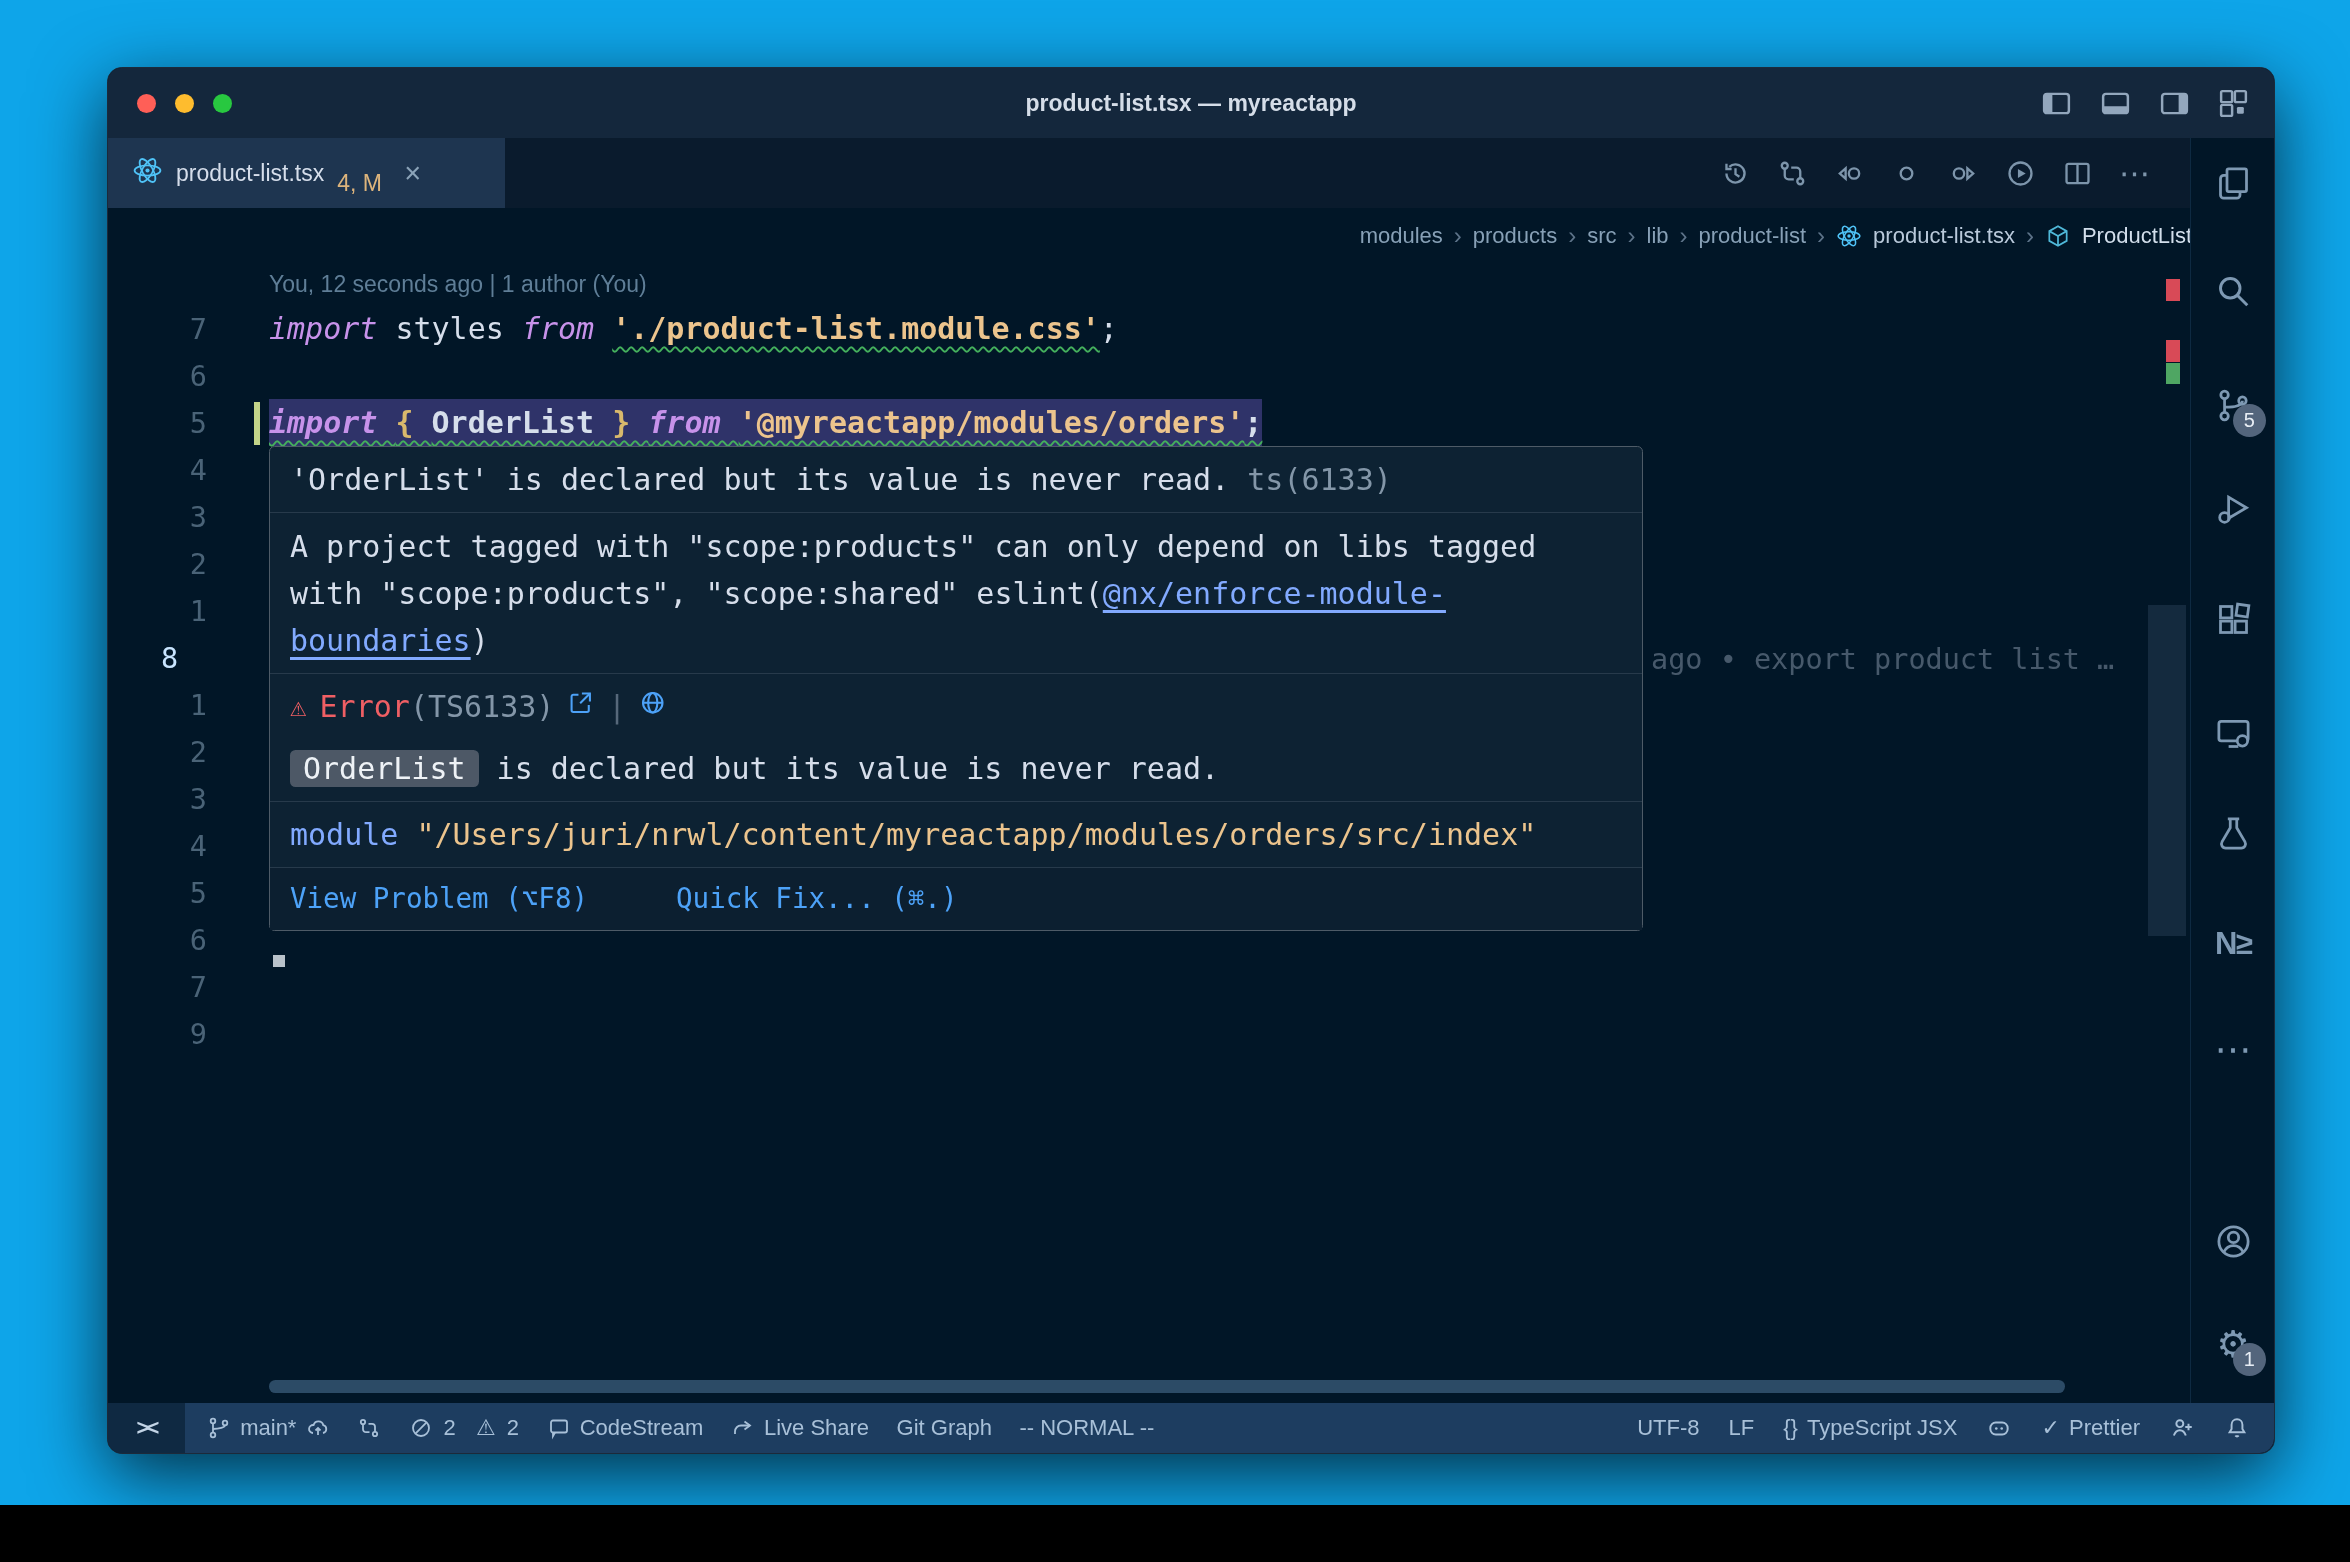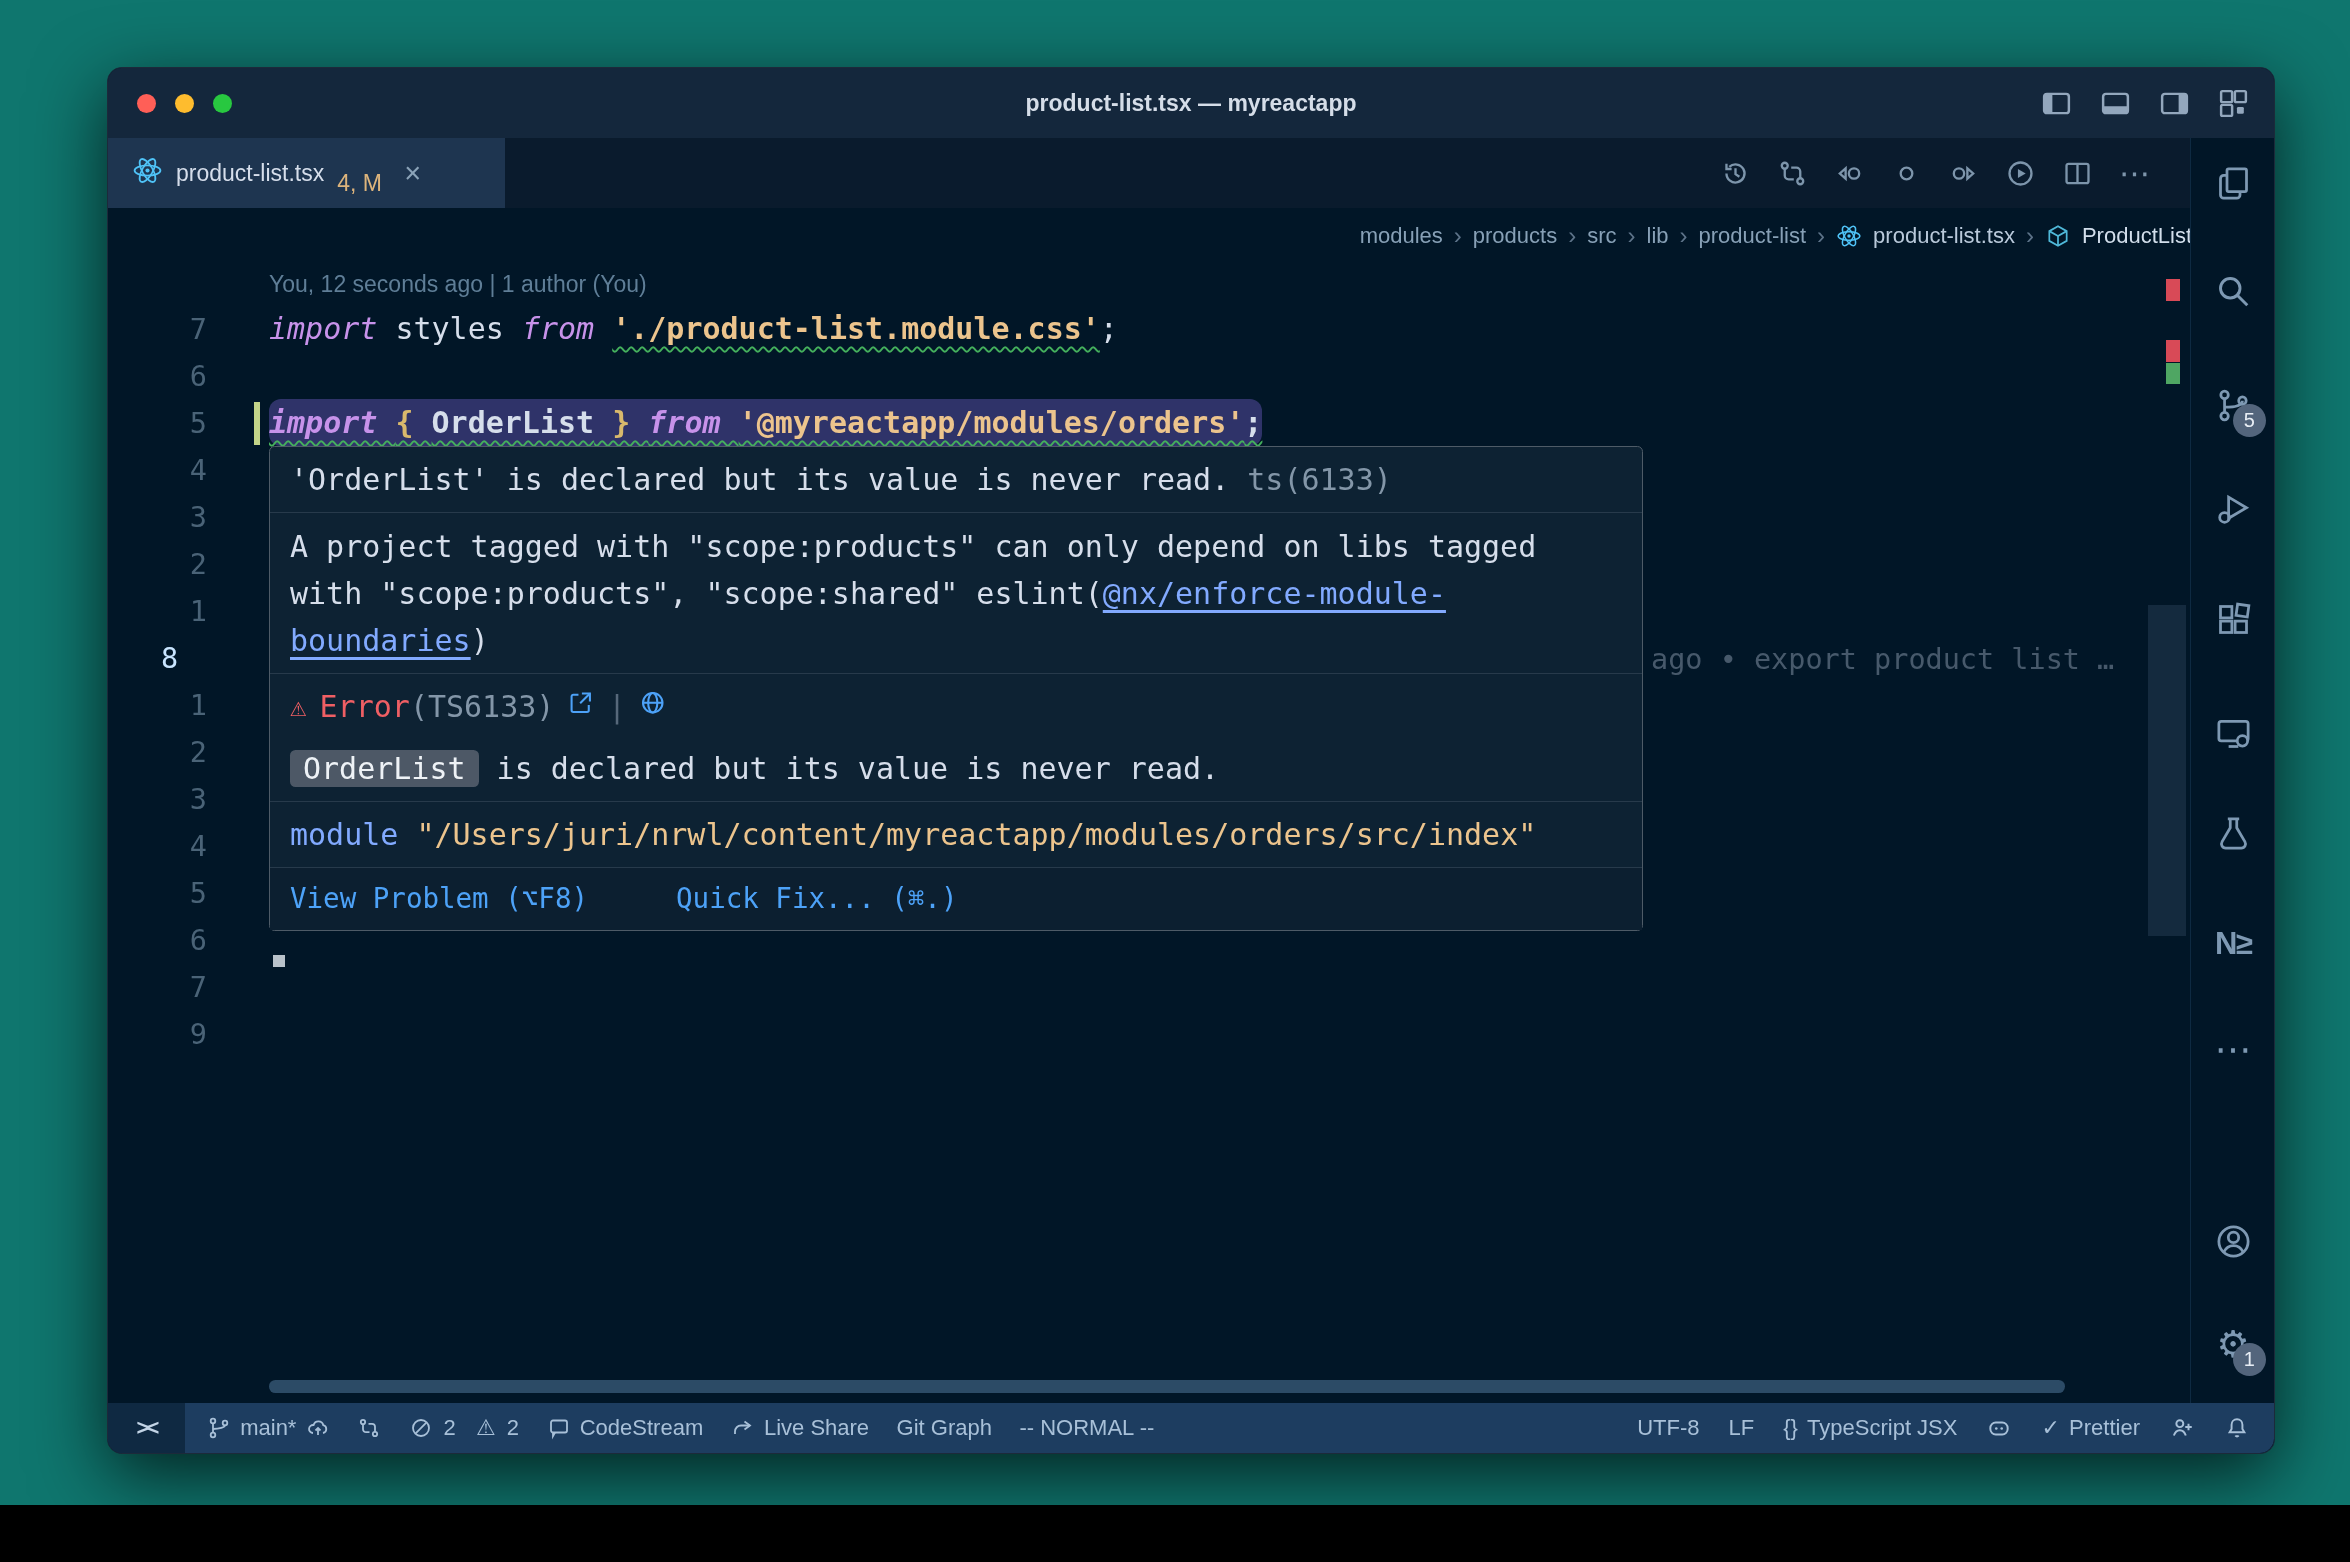--- a/index.html
+++ b/index.html
@@ -1,18 +1,18 @@
 <!DOCTYPE html>
 <html style="font-size:14.7px"><head>
 <meta charset="utf-8">
 <style>
   * { margin:0; padding:0; box-sizing:border-box; }
   body { width:2351px; height:1563px; background:#000; overflow:hidden;
          font-family:"Liberation Sans", sans-serif; }
-  .stage { position:relative; width:2351px; height:1505px; background:#0f766e; }
+  .stage { position:relative; width:2351px; height:1505px; background:#0ea5e9; }
 
   .window { position:absolute; left:107px; top:67px; width:2168px; height:1387px;
             background:#011627; border-radius:14.7px; overflow:hidden;
             box-shadow:0 22px 73px rgba(0,0,0,.7); border:0.9px solid #1c2a3a; }
 
   
   .titlebar { position:absolute; left:0; top:0; right:0; height:70px; background:#14273c;
               display:flex; align-items:center; }
   .traffic { display:flex; gap:19px; padding-left:29px; }
   .light { width:19px; height:19px; border-radius:50%; }
@@ -44,21 +44,21 @@
   
   .editor { position:absolute; left:0; top:195px; width:2084px; height:1142px; background:#011627;
             font-family:"DejaVu Sans Mono", monospace; }
   .codelens { position:absolute; left:161px; top:0; height:42px; line-height:42px;
               font-family:"Liberation Sans", sans-serif; font-size:23px; color:#5f7e97; }
   #code-lines { position:absolute; left:0; top:42px; right:0; }
   .crow { height:47px; line-height:47px; white-space:pre; font-size:30px; }
   .ln { display:inline-block; width:99px; text-align:right; color:#4a6377; font-size:28.5px; }
   .current .ln { width:46px; margin-left:53px; text-align:left; color:#c9e5ff; }
   .codetxt { margin-left:62px; display:inline-block; }
-  .selected .codetxt { background:rgba(113,93,197,.42); border-radius:12px; }
+  .selected .codetxt { background:rgba(113,93,197,.42); border-radius:0; }
   .kw { color:#c792ea; font-style:italic; }
   .pl { color:#d6deeb; }
   .str { color:#ecc48d; }
   .br { color:#d9b96c; }
   .sq { text-decoration-line:underline; text-decoration-style:wavy; text-decoration-color:#44b05c;
         text-decoration-thickness:2.3px; text-underline-offset:7.3px;font-weight:bold; }
   .gutter-bar { position:absolute; left:146px; top:139px; width:6.4px; height:43px; background:#c3d489; }
   .blame { position:absolute; left:1543px; top:373px; height:47px; line-height:47px;
            font-size:28.5px; color:#47596b; white-space:pre; z-index:1; }
   .ov-mark { position:absolute; width:13.8px; left:2058px; }

